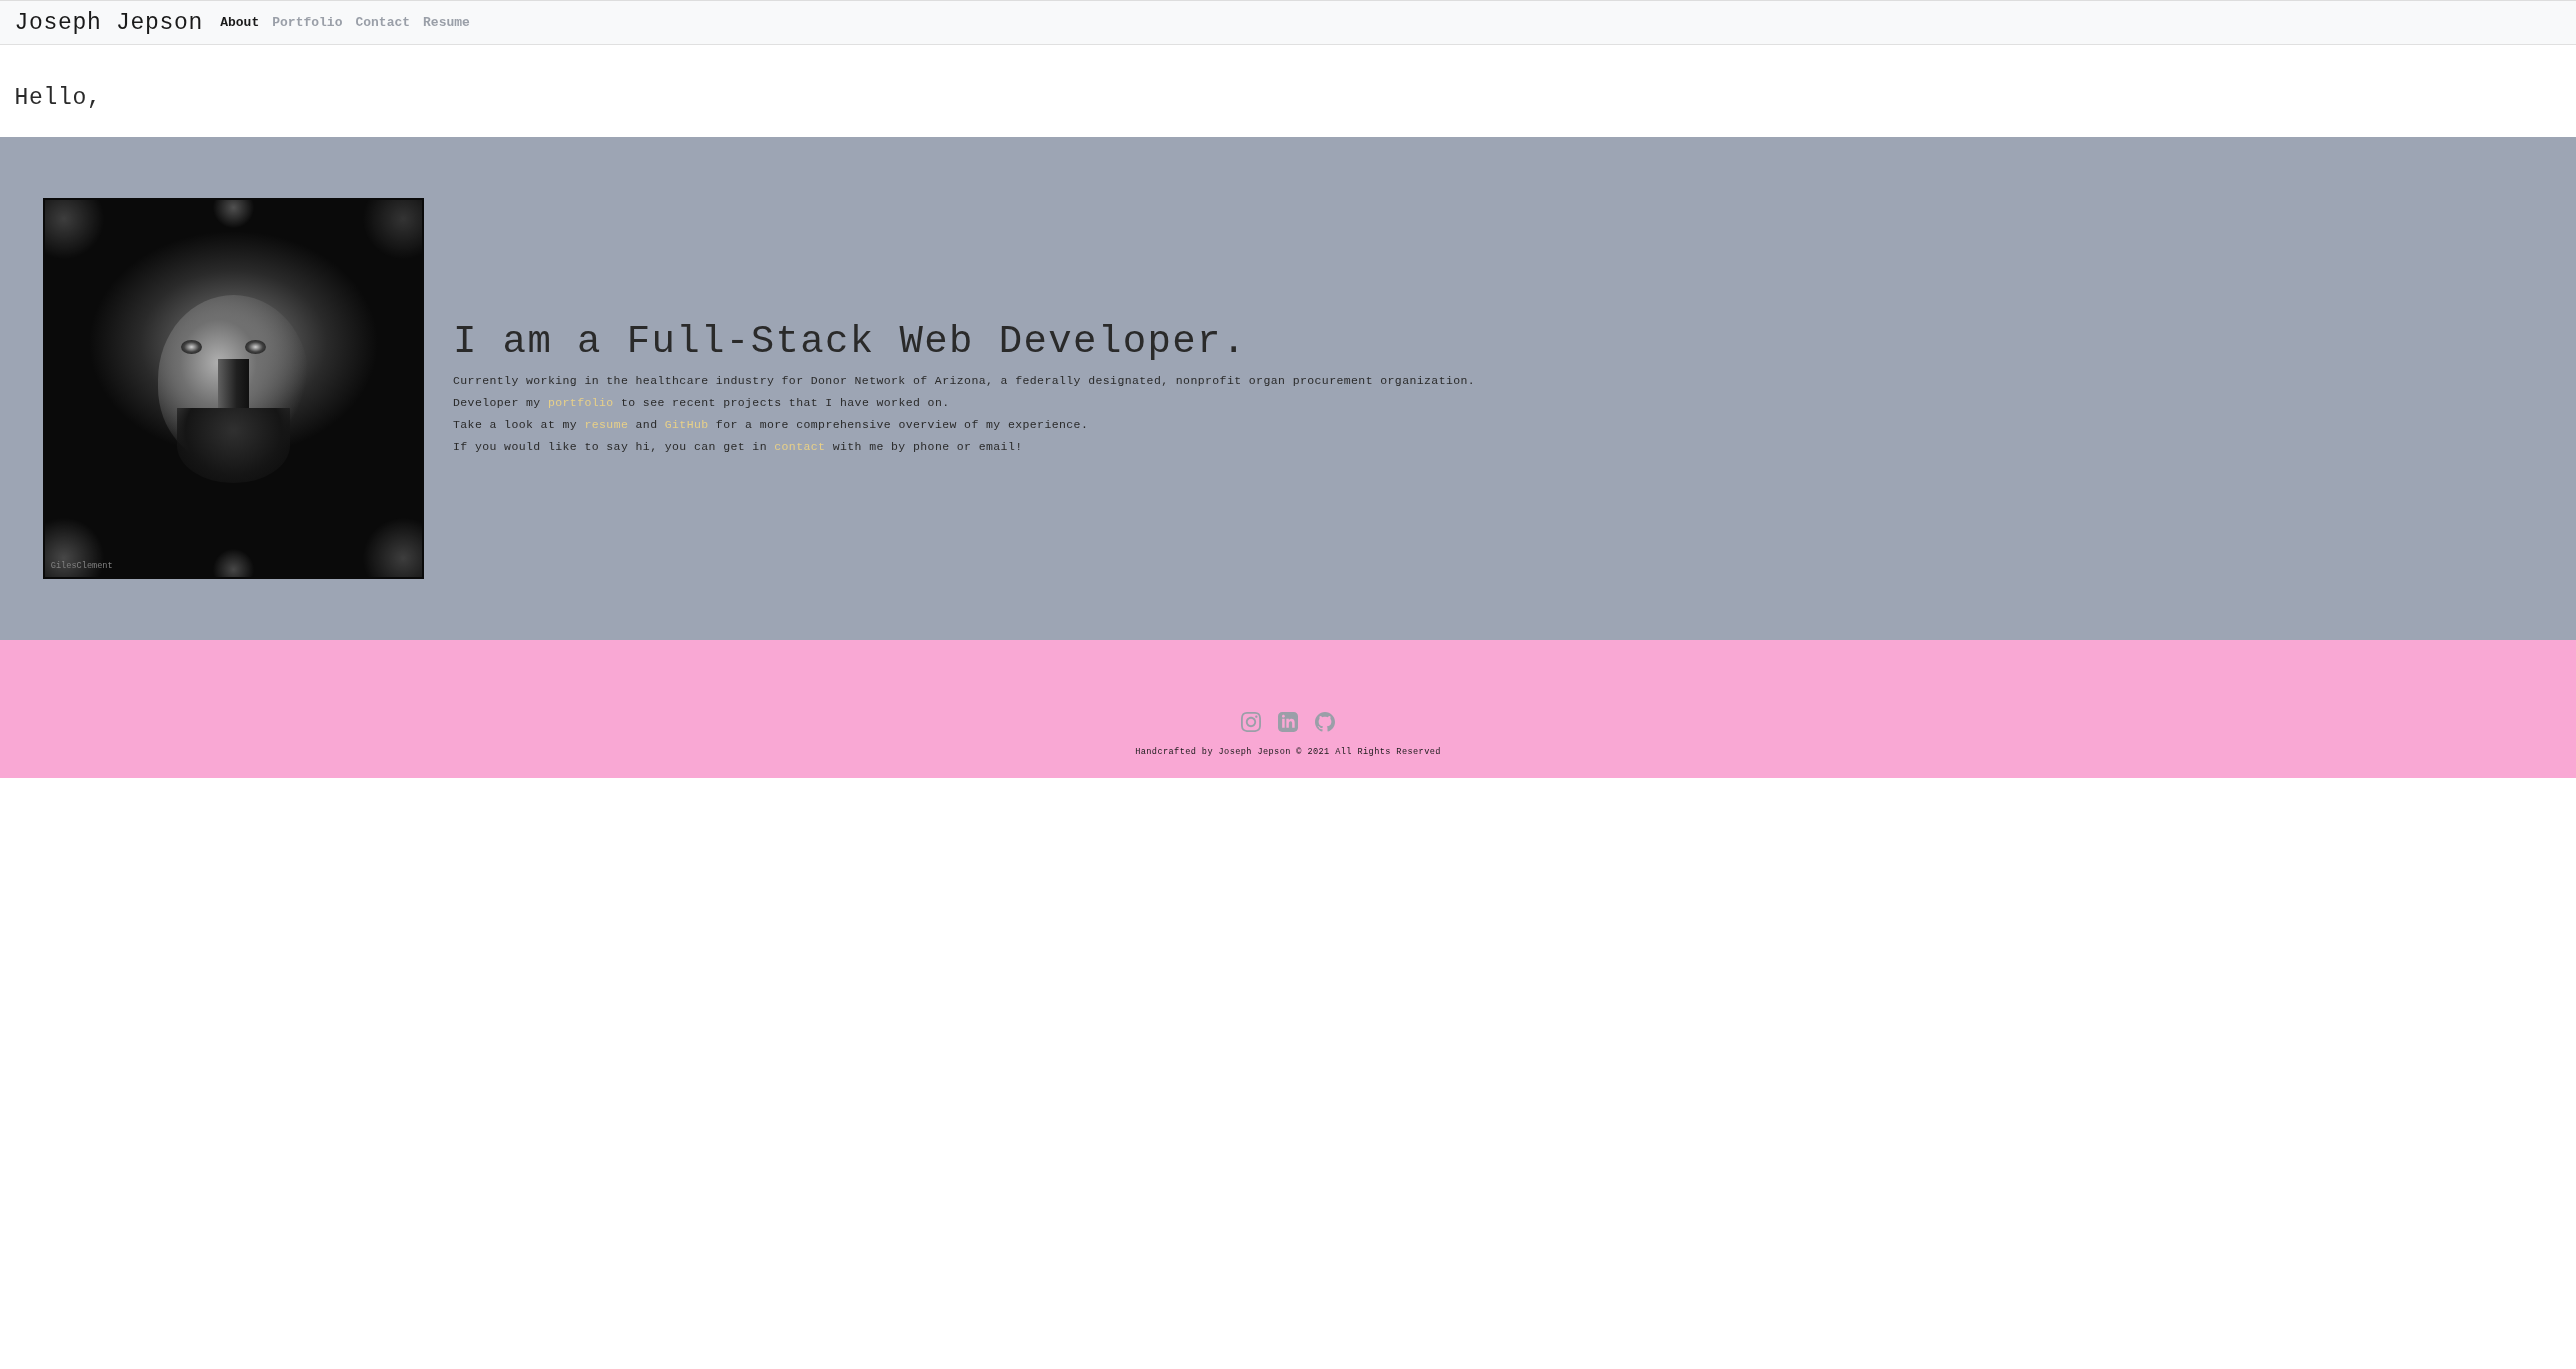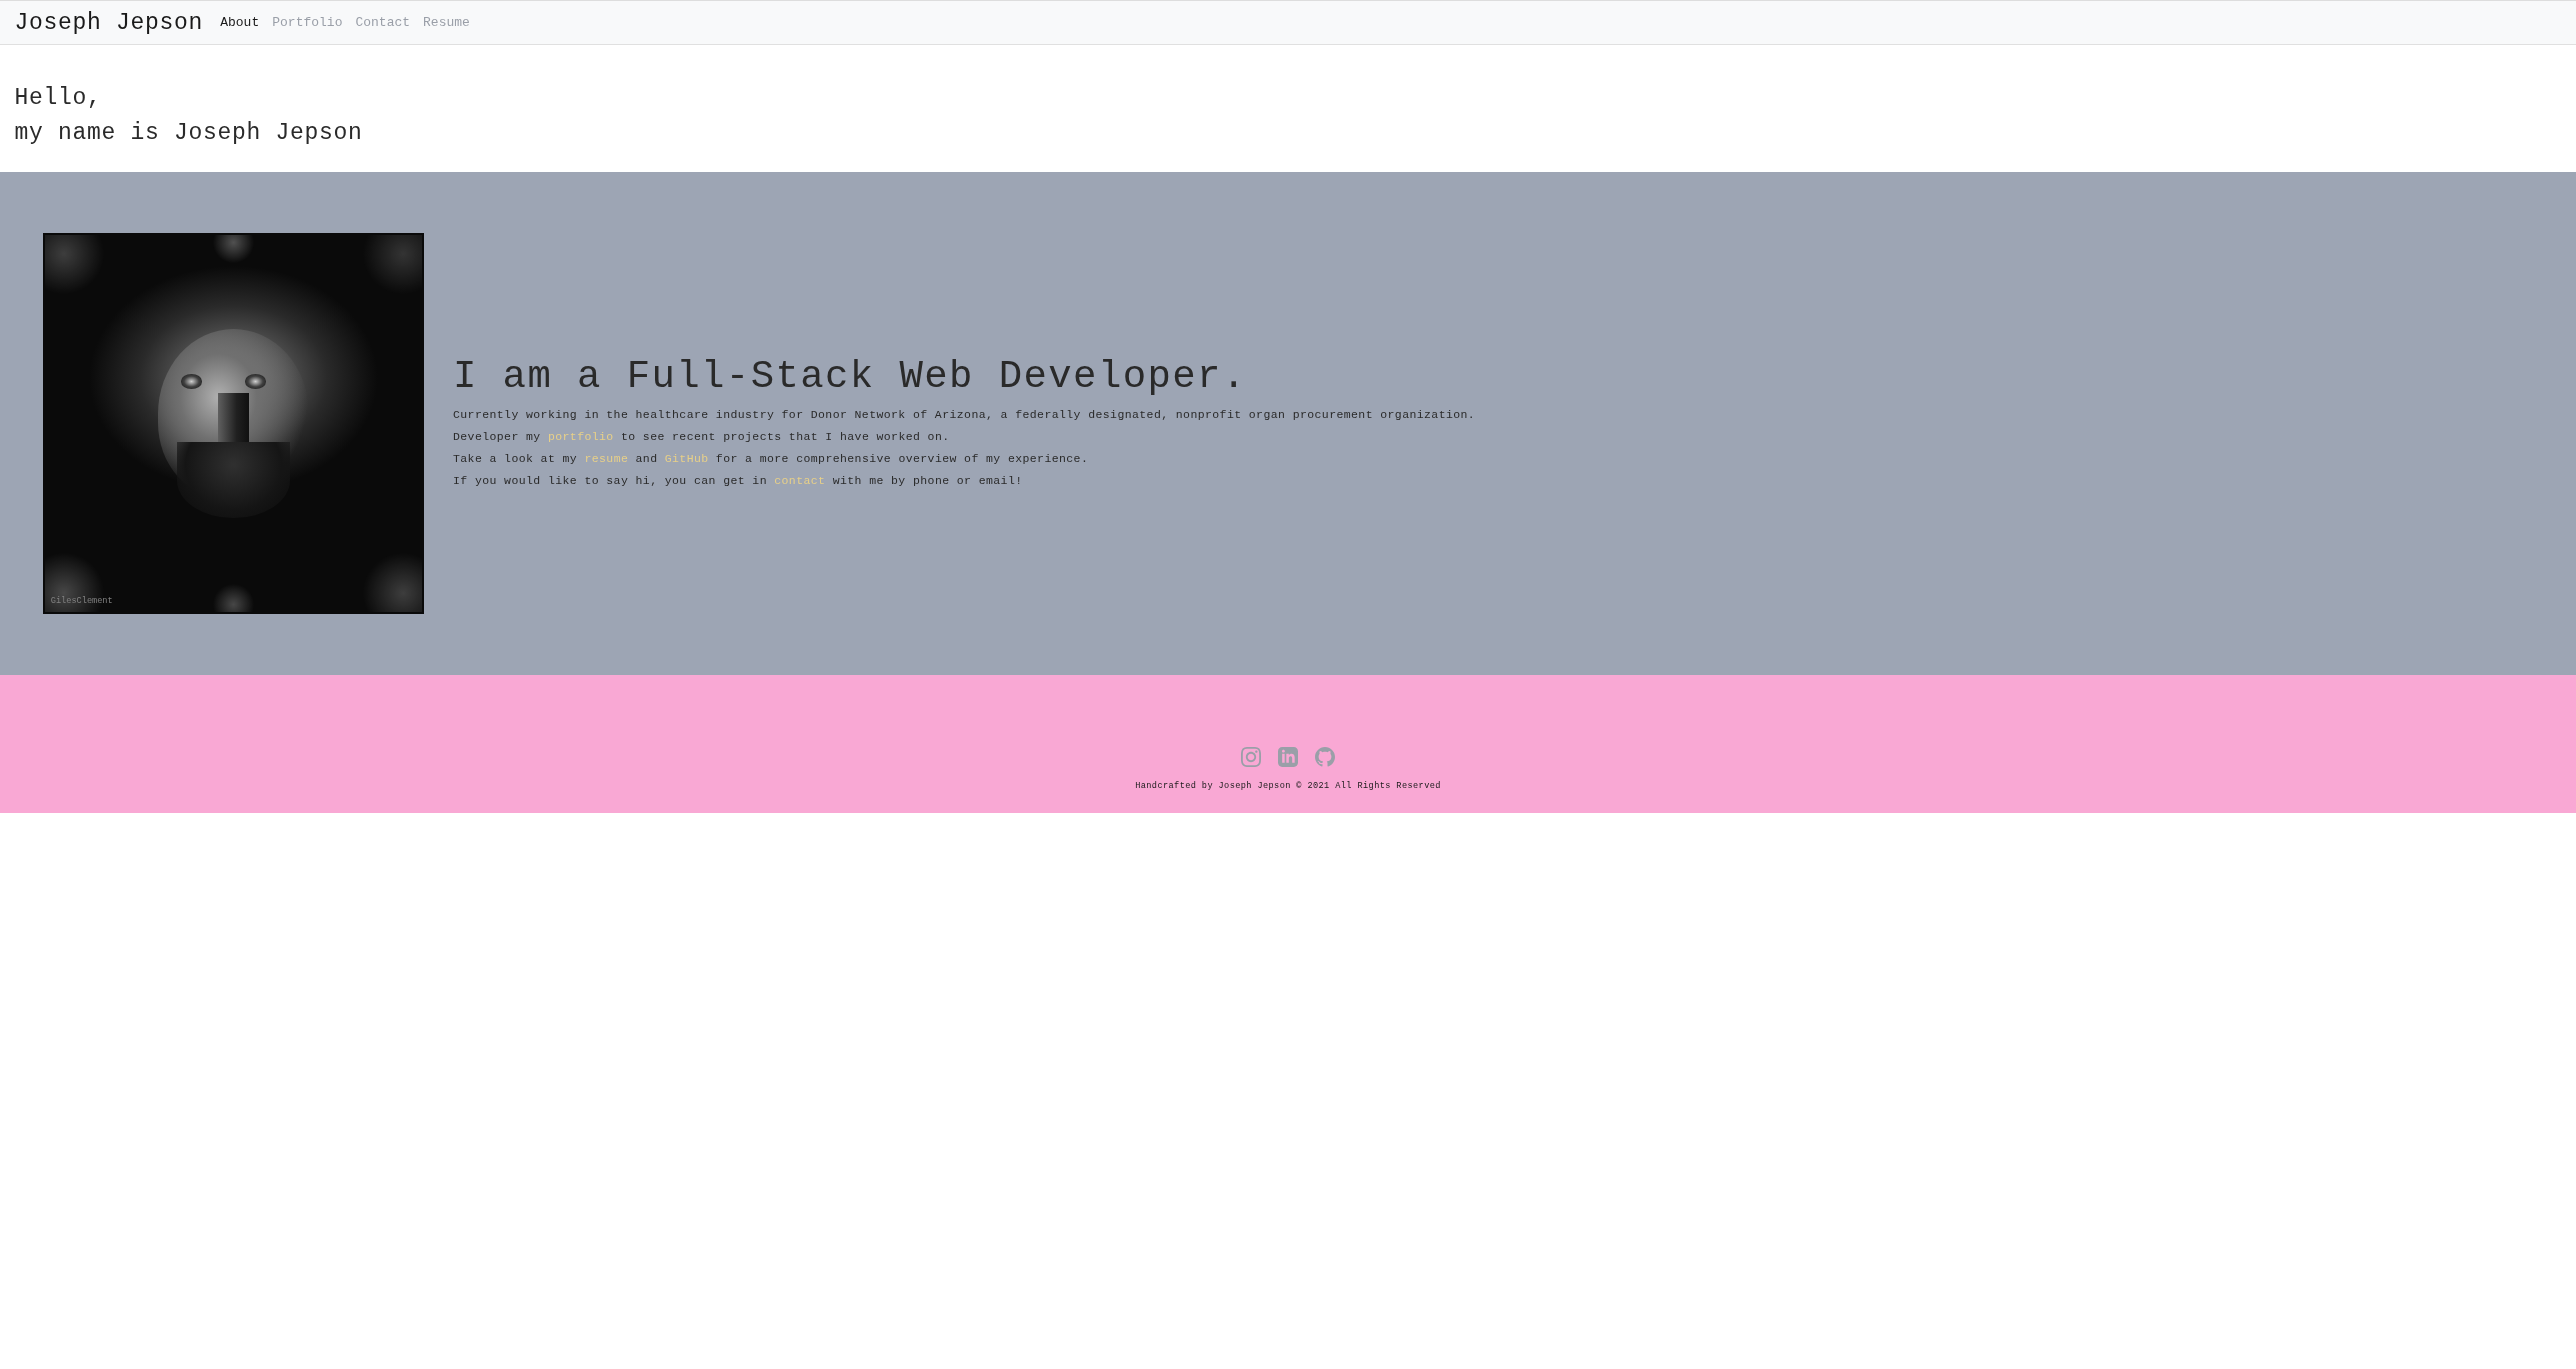--- a/index.html
+++ b/index.html
@@ -27,20 +27,21 @@
       font-size: 23px;
       font-weight: normal;
       color: #1a1a1a;
       letter-spacing: 0.7px;
     }
     
     .nav-links {
       display: flex;
       gap: 13px;
       margin-left: 5.8px;
+      font-weight: bold;
     }
     
     .nav-link {
       font-size: 13px;
       color: #9a9fa8;
       text-decoration: none;
       cursor: pointer;
     }
     
     .nav-link.active {
@@ -213,21 +214,20 @@
   <div class="nav-links">
     <a class="nav-link active">About</a>
     <a class="nav-link">Portfolio</a>
     <a class="nav-link">Contact</a>
     <a class="nav-link">Resume</a>
   </div>
 </nav>
 
 <section class="hero-intro">
   <h2>Hello,</h2>
-  <h2>my name is Joseph Jepson</h2>
 </section>
 
 <section class="main-section">
   <div class="portrait">
     <div class="portrait-inner">
       <div class="face-highlight"></div>
       <div class="eye-left"></div>
       <div class="eye-right"></div>
       <div class="nose-shadow"></div>
       <div class="beard-shadow"></div>

